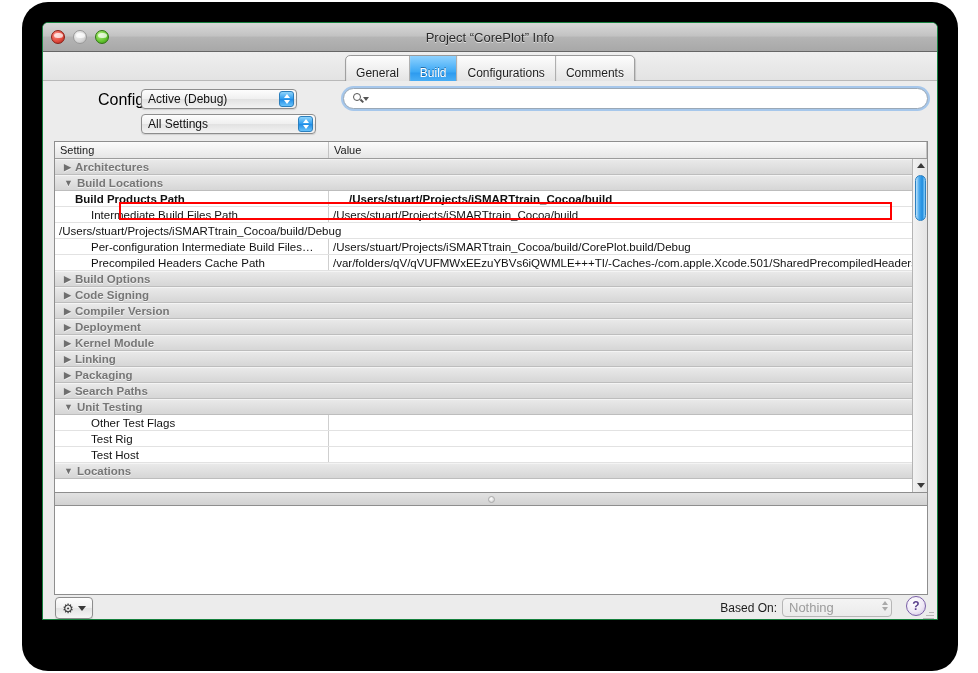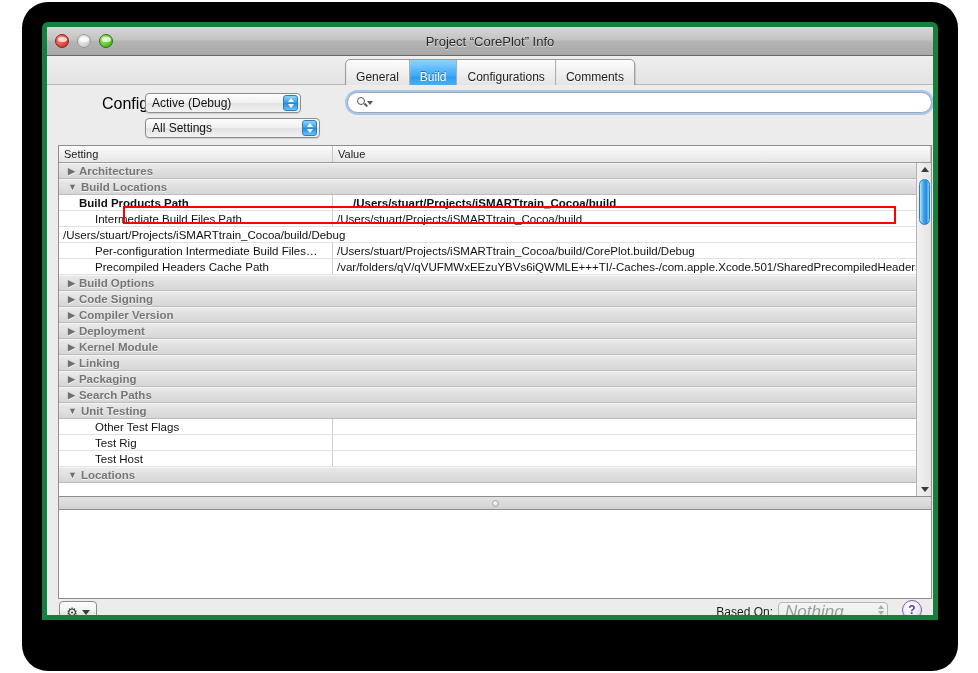--- a/index.html
+++ b/index.html
@@ -19,21 +19,21 @@
     background: #000000;
     border-radius: 26px;
   }
 
   
   #window {
     position: absolute;
     left: 42px; top: 22px;
     width: 896px; height: 598px;
     background: #ececec;
-    border: 5px solid #15803d;
+    border: 1px solid #15803d;
     border-radius: 6px 6px 0 0;
     overflow: hidden;
     box-shadow: 0 2px 6px rgba(0,0,0,.6);
   }
 
   
   #titlebar {
     position: relative;
     height: 29px;
     background: linear-gradient(to bottom,#d8d8d8 0%,#c3c3c3 45%,#b4b4b4 52%,#a8a8a8 100%);
@@ -205,22 +205,22 @@
     box-shadow: 0 1px 1px rgba(0,0,0,.12);
   }
   .gear-glyph { font-size:13px; color:#3a3a3a; line-height:1; }
   .gear-caret { width:0;height:0;border-left:4px solid transparent;border-right:4px solid transparent;border-top:5px solid #3a3a3a;}
 
   #basedon-lbl { position:absolute; right:160px; top:4px; font-size:12px; color:#1c1c1c; }
   #basedon-pop {
     position:absolute; right:45px; top:1px; width:110px; height:19px;
     border:1px solid #b6b6b6; border-radius:4px;
     background: linear-gradient(to bottom,#f4f4f4,#ebebeb);
-    font-size:17px; color:#9c9c9c;
-    display:flex; align-items:center; padding-left:6px;font-style:italic;
+    font-size:13px; color:#9c9c9c;
+    display:flex; align-items:center; padding-left:6px;
   }
   #basedon-pop .arrows2 { position:absolute; right:3px; top:2px;
     display:flex; flex-direction:column; align-items:center; gap:2px; }
   #basedon-pop .arrows2 i { width:0;height:0;border-left:3px solid transparent;border-right:3px solid transparent;}
   #basedon-pop .arrows2 i.up { border-bottom:4px solid #a9a9a9; }
   #basedon-pop .arrows2 i.dn { border-top:4px solid #a9a9a9; }
 
   #helpbtn {
     position:absolute; right:11px; top:-1px; width:20px; height:20px; border-radius:50%;
     background: radial-gradient(circle at 40% 30%, #ffffff, #efe9f6 55%, #cdbfe0 100%);

